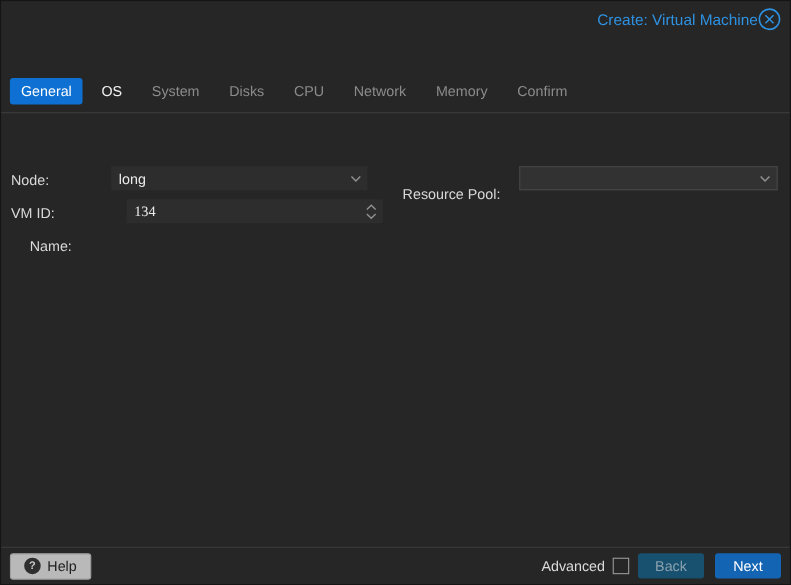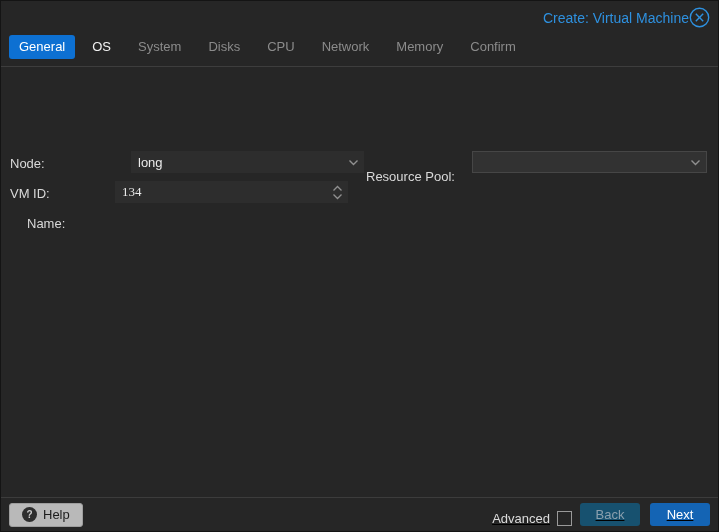--- a/index.html
+++ b/index.html
@@ -11,37 +11,37 @@
     background:#262626; border:1px solid #141414; overflow:hidden;
   }
 
   
   .titlebar { display:flex; justify-content:flex-end; align-items:flex-start; padding:8px 8px 0 8px; height:34px; }
   .title { color:#2e91e0; font-size:14px; line-height:18px; }
   .close-btn { width:21px; height:21px; cursor:pointer; display:block; margin-top:-2px; }
 
   
   .tabbar { display:flex; align-items:center; padding:0 0 7px 8px; border-bottom:1px solid #3d3d3d; }
-  .tab { font-size:13px; line-height:14px; padding:5px 10px; margin-right:7px; color:#8b8b8b; border-radius:3px; cursor:pointer; }
+  .tab { font-size:13px; line-height:14px; padding:5px 10px; margin-right:7px; color:#8b8b8b; border-radius:3px; cursor:pointer;margin-top:36px; }
   .tab.active { background:#0d70d2; color:#ffffff; }
   .tab.enabled { color:#f2f2f2; }
 
   
   .form-area { position:absolute; top:70px; left:0; right:0; bottom:34px; }
   .flabel { position:absolute; color:#d9d9d9; font-size:13px; }
   .field { position:absolute; height:22px; background:#2d2d2d; display:flex; align-items:center; }
   .field input {
     flex:1; min-width:0; background:transparent; border:none; outline:none;
     color:#eaeaea; font-size:13px; font-family:inherit; padding:0 0 0 7px; height:100%;
   }
   .field .picker { flex:0 0 auto; margin-right:5px; display:flex; flex-direction:column; align-items:center; }
   .pool { background:#323232; border:1px solid #464646; }
 
   #node-label { left:9px;  top:85px; }
-  #node-field { left:130px; top:80px; width:233px;gap:16px; }
+  #node-field { left:100px; top:80px; width:233px;gap:16px; }
   #vmid-label { left:9px;  top:115px; }
   #vmid-field { left:114px; top:110px; width:233px;font-family:Liberation Serif, serif; }
   #name-label { left:26px;  top:145px; }
   #name-field { left:114px; top:140px; width:233px; }
   #pool-label { left:365px; top:98px; }
   #pool-field { left:471px; top:80px; width:235px; }
 
   
   .footer {
     position:absolute; left:0; right:0; bottom:0; height:34px;
@@ -50,21 +50,21 @@
   }
   .help-btn {
     display:flex; align-items:center; gap:6px; height:24px; padding:0 12px;
     background:#b9b9b9; border:1px solid #9e9e9e; border-radius:3px;
     color:#1c1c1c; font-size:13px; cursor:pointer; font-family:inherit;
   }
   .help-icon {
     width:15px; height:15px; border-radius:50%; background:#2e2e2e; color:#cccccc;
     font-size:10px; font-weight:bold; display:flex; align-items:center; justify-content:center;
   }
-  .footer-right { display:flex; align-items:flex-end;text-decoration:underline; }
+  .footer-right { display:flex; align-items:center; }
   .advanced-label { color:#dcdcdc; font-size:13px; margin-right:7px; }
   .checkbox { width:15px; height:15px; border:1px solid #9a9a9a; background:transparent; margin-right:8px; cursor:pointer; }
   .btn { width:60px; height:23px; border:none; border-radius:3px; font-size:13px; font-family:inherit; cursor:pointer; }
   .btn-back { background:#17516f; color:#8ba0ae; margin-right:10px; }
   .btn-next { background:#1464b4; color:#ffffff; }
 </style>
 </head>
 <body>
 
 <div class="dialog">

